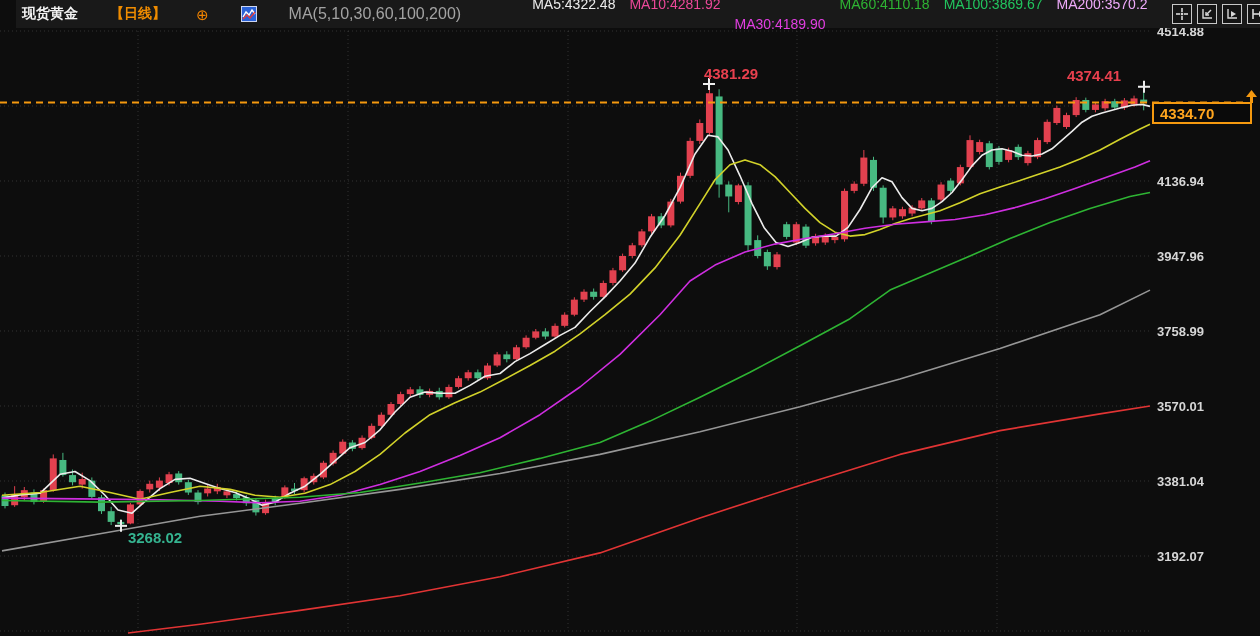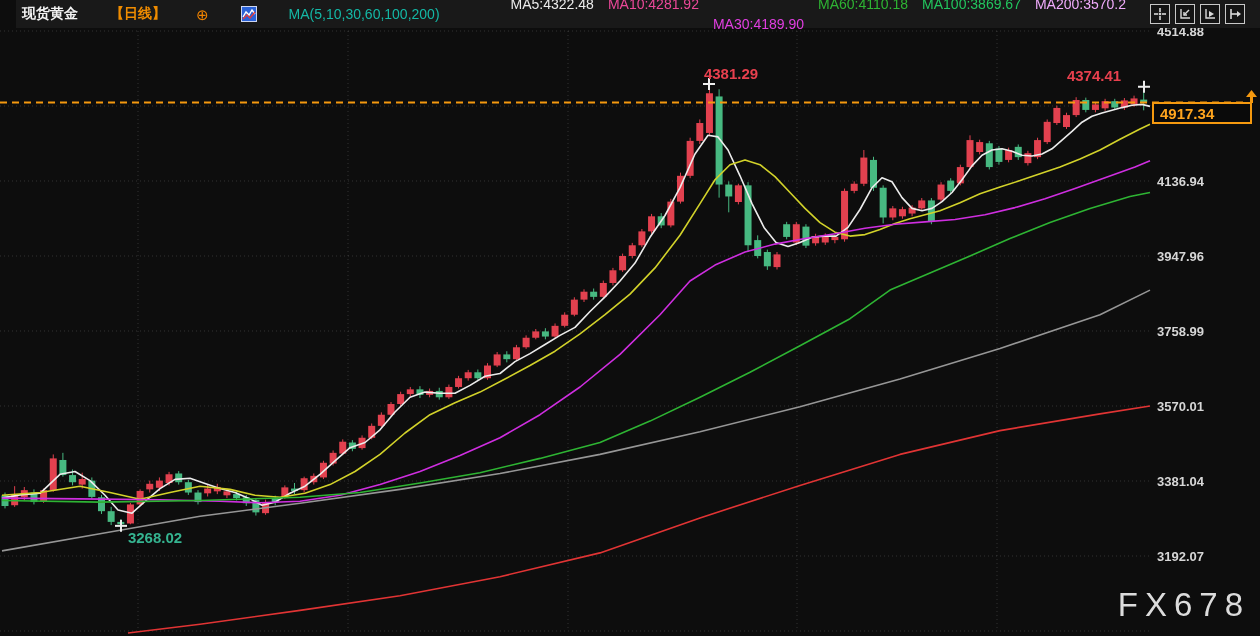--- a/index.html
+++ b/index.html
@@ -5,21 +5,21 @@
   html,body{margin:0;padding:0;background:#0d0d0d;width:1260px;height:636px;overflow:hidden;
             font-family:"Liberation Sans",sans-serif;}
   #app{position:relative;width:1260px;height:636px;background:#0d0d0d;}
   
   #topbar{position:absolute;left:16px;top:0;width:1260px;height:28px;background:#191919;
           display:flex;align-items:center;z-index:5;white-space:nowrap;gap:24px;}
   #topbar .sym{color:#f2f2f2;font-weight:700;font-size:14px;margin-left:6px;}
   #topbar .per{color:#f08c00;font-weight:700;font-size:14px;margin-left:8px;}
   #topbar .cplus{color:#f08300;font-size:15px;margin-left:6px;line-height:1;cursor:pointer;}
   #topbar .chicon{margin-left:8px;display:inline-flex;cursor:pointer;}
-  #topbar .ind{color:#14b8a6;font-size:14px;margin-left:8px;}
+  #topbar .ind{color:#a3a3a3;font-size:16px;margin-left:8px;}
   #ma-legend{display:flex;gap:14px;margin-left:12px;font-size:14px;font-weight:400;padding-left:35px;}
   #toolbar{margin-left:auto;margin-right:78px;display:flex;gap:5px;}
   .tbtn{width:18px;height:18px;border:1px solid #c8c8c8;background:#141414;display:flex;
         align-items:center;justify-content:center;cursor:pointer;}
   
   #plot{position:absolute;left:0;top:0;z-index:1;}
   
   #price-tag{position:absolute;left:1152px;top:102px;width:100px;height:22px;z-index:6;
              background:#0a0a0a;border:2px solid #f5990f;color:#ffa51e;font-size:15px;
              font-weight:700;line-height:20px;padding-left:6px;box-sizing:border-box;}
@@ -369,16 +369,15 @@
         <line x1="1138" y1="86.75006992689814" x2="1150" y2="86.75006992689814" stroke="#eeeeee" stroke-width="2"></line>
         <line x1="1144" y1="80.75006992689814" x2="1144" y2="92.75006992689814" stroke="#eeeeee" stroke-width="2"></line>
         <line x1="115" y1="525.8567821531437" x2="127" y2="525.8567821531437" stroke="#eeeeee" stroke-width="2"></line>
         <line x1="121" y1="519.8567821531437" x2="121" y2="531.8567821531437" stroke="#eeeeee" stroke-width="2"></line>
       </g>
       <text x="731" y="79" fill="#e8404e" font-size="15" font-weight="700" text-anchor="middle">4381.29</text>
       <text x="1094" y="81" fill="#e8404e" font-size="15" font-weight="700" text-anchor="middle">4374.41</text>
       <text x="155" y="543" fill="#35b490" font-size="15" font-weight="700" text-anchor="middle">3268.02</text>
     </svg>
 
-  <div id="price-tag">4917.34</div>
-
-  <div id="watermark">FX678</div>
+  <div id="price-tag">4334.70</div>
+
 </div>
 
 </body></html>

